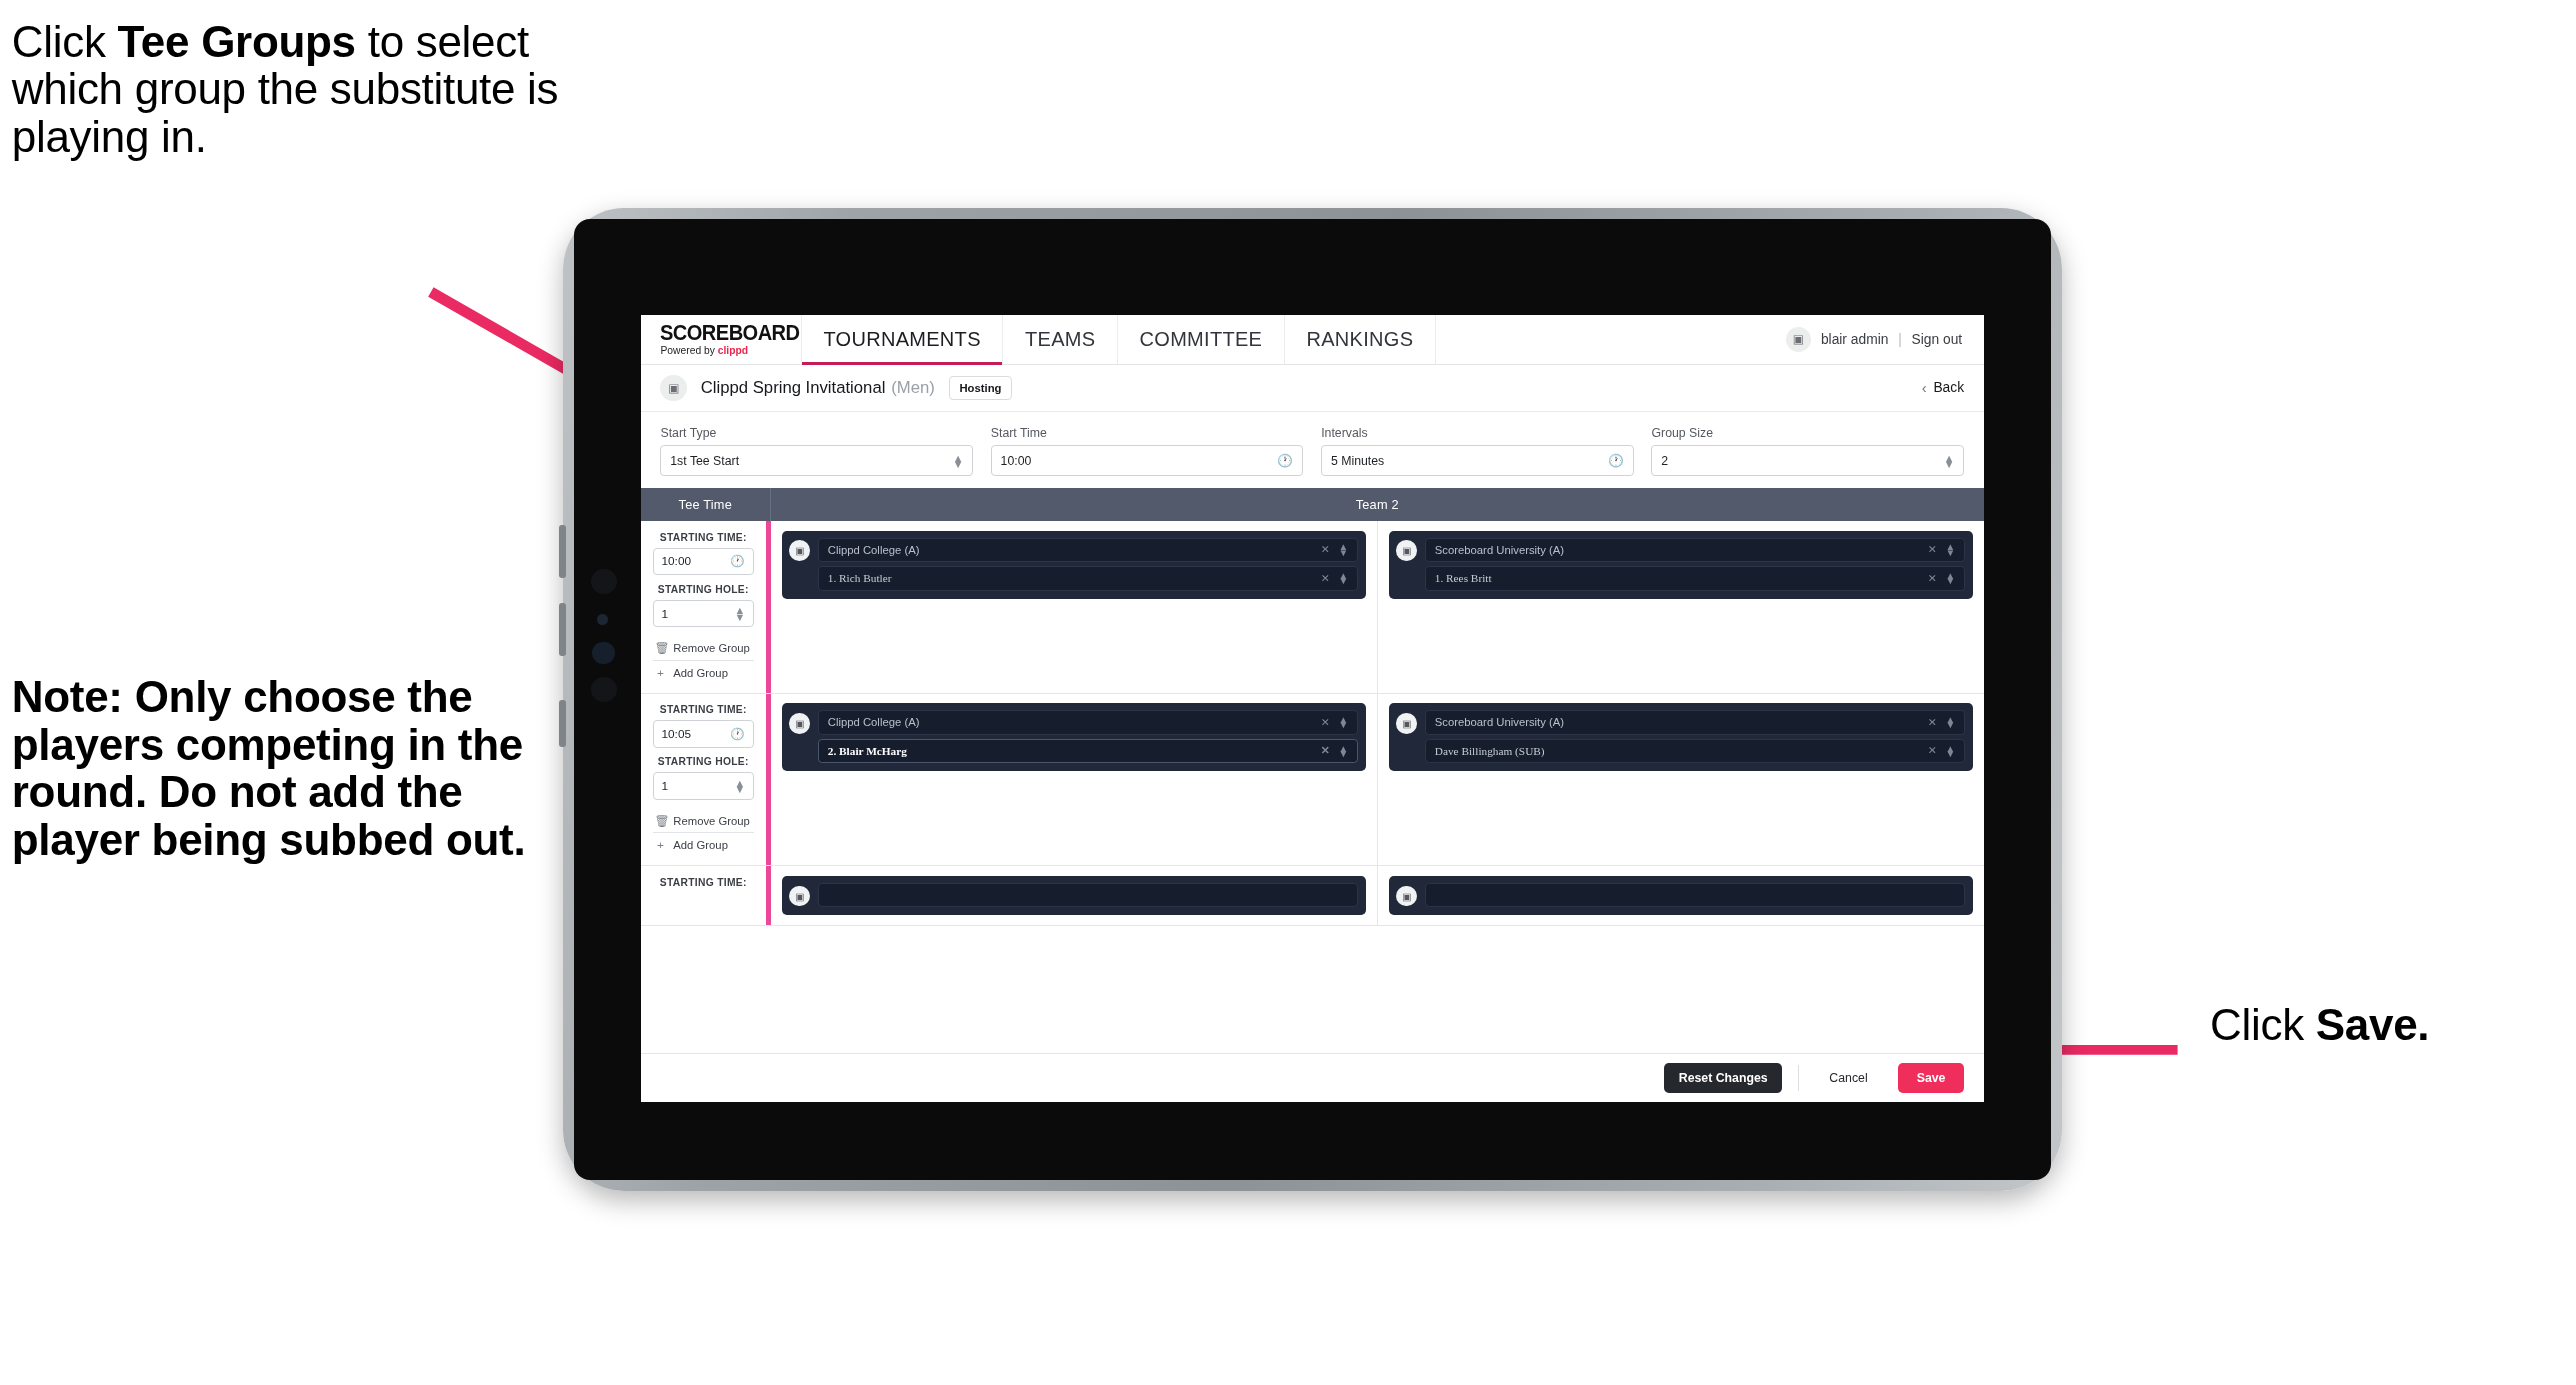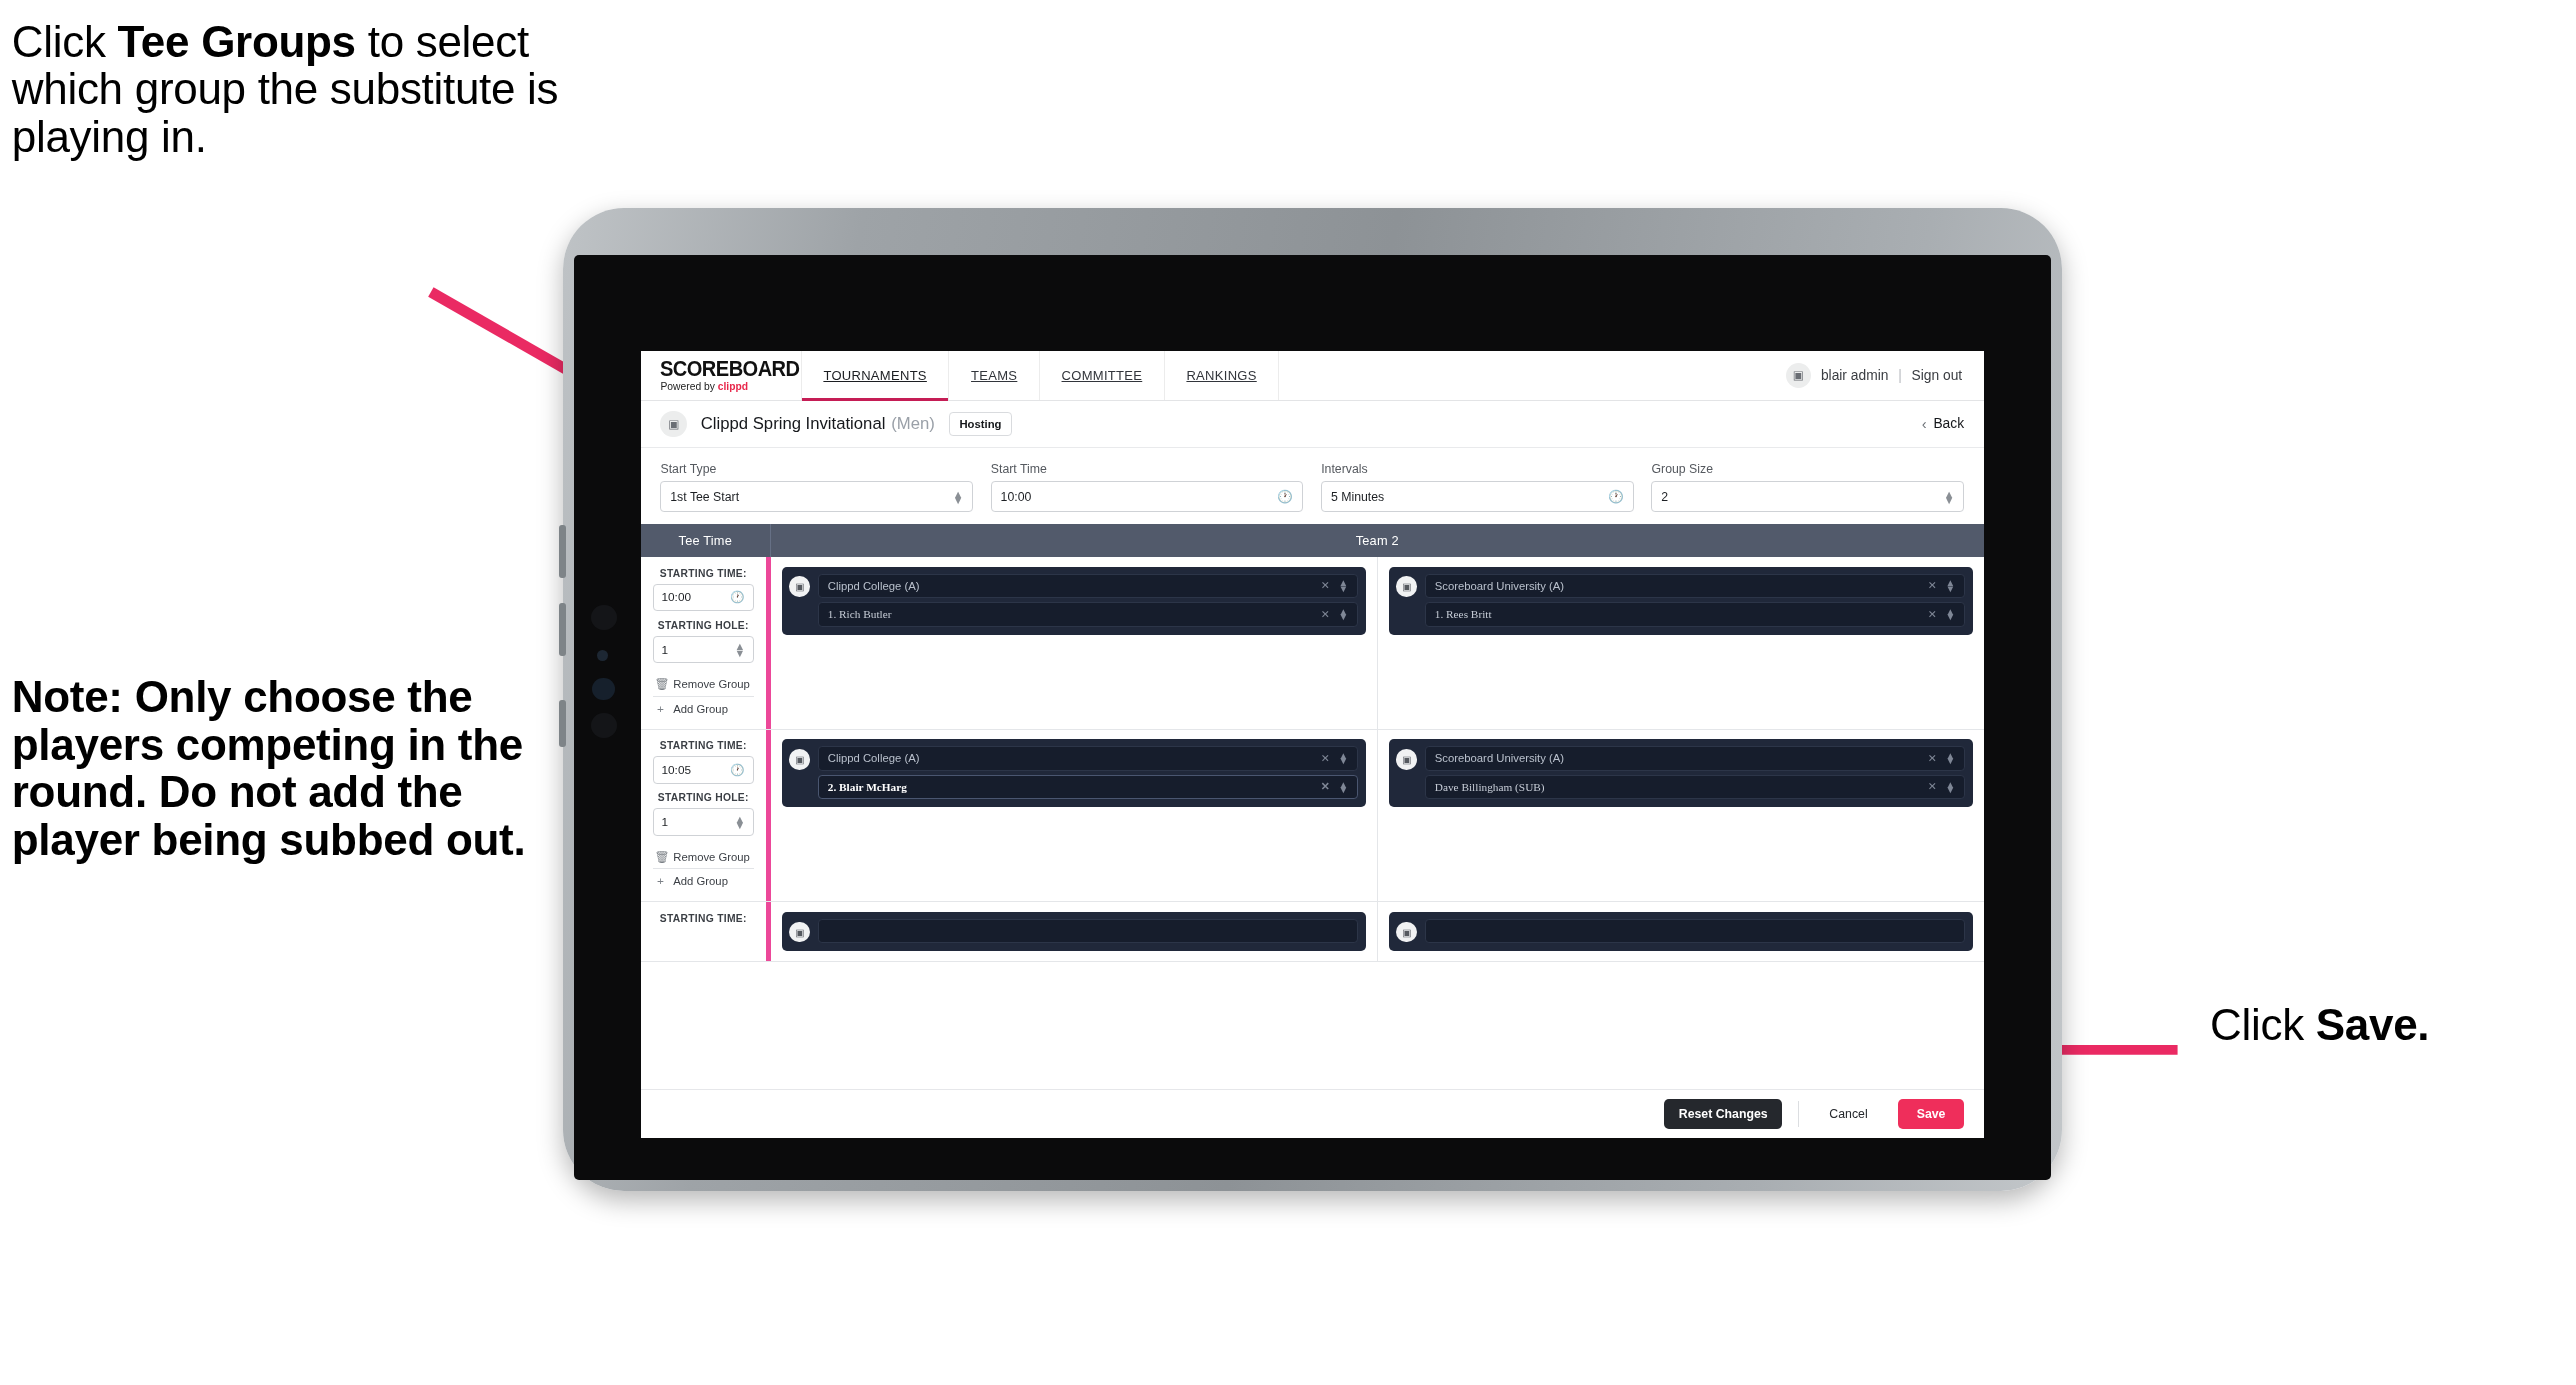--- a/index.html
+++ b/index.html
@@ -33,22 +33,21 @@
     position: absolute;
     left: 563px; top: 208px;
     width: 1499px; height: 983px;
     background: linear-gradient(100deg,#bfc3c6 0%, #9ea3a7 18%, #8d9296 50%, #a9aeb2 82%, #c3c7ca 100%);
     border-radius: 61px;
     box-shadow: 0 9.8px 25.6px rgba(0,0,0,.28);
   }
   .tablet-inner {
     position: absolute; left: 10.8px; top: 10.8px; right: 10.8px; bottom: 10.8px;
     background: #0b0b0c;
-    border-radius: 5px;
-    margin-top: 36px;
+    border-radius: 16px;
   }
   
   .btn-side { position: absolute; left: -3.9px; background:#7e8488; border-radius: 2.9px; width: 6.9px; }
   .b-vol1 { top: 317px; height: 53px; }
   .b-vol2 { top: 395px; height: 53px; }
   .b-pwr  { top: 492px; height: 47px; }
   
   .dot { position: absolute; border-radius: 50%; background: #141518; }
   .d1 { left: 17.7px; top: 350px; width: 25.6px; height: 25.6px; }
   .d2 { left: 23.6px; top: 395px; width: 10.8px; height: 10.8px; background:#1d2733; }
@@ -77,24 +76,23 @@
     font-family: "Liberation Sans", sans-serif;
     font-weight: 700; font-size: 21.6px; letter-spacing: -0.6px;
     color: #111; line-height: 1; transform: scaleX(0.93); transform-origin: left;
   }
   .logo-sub { font-size: 10.3px; color:#222; margin-top: 2.9px; line-height:1; }
   .logo-sub .clippd { color: #e8274b; font-weight: 700; }
 
   .navtabs { display: flex; align-items: stretch; }
   .navtab {
     display:flex; align-items:center; padding: 0 21.6px;
-    font-size: 13px; color:#32353b; letter-spacing: 0.3px;
+    font-size: 20px; color:#32353b; letter-spacing: 0.3px;
     border-right: 1px solid #ececec; position: relative;
     cursor: pointer;
-    text-decoration: underline;
   }
   .navtab.active { color:#1c1e22; }
   .navtab.active::after {
     content:""; position:absolute; left:0; right:0; bottom:-1px; height:2.9px;
     background: #c51d55;
   }
   .nav-right { margin-left:auto; display:flex; align-items:center; padding-right: 21.6px; gap: 9.8px; }
   .avatar {
     width: 25.6px; height: 25.6px; border-radius: 50%; background:#eceded;
     display:flex; align-items:center; justify-content:center; color:#6a6e74; font-size: 11.8px;

